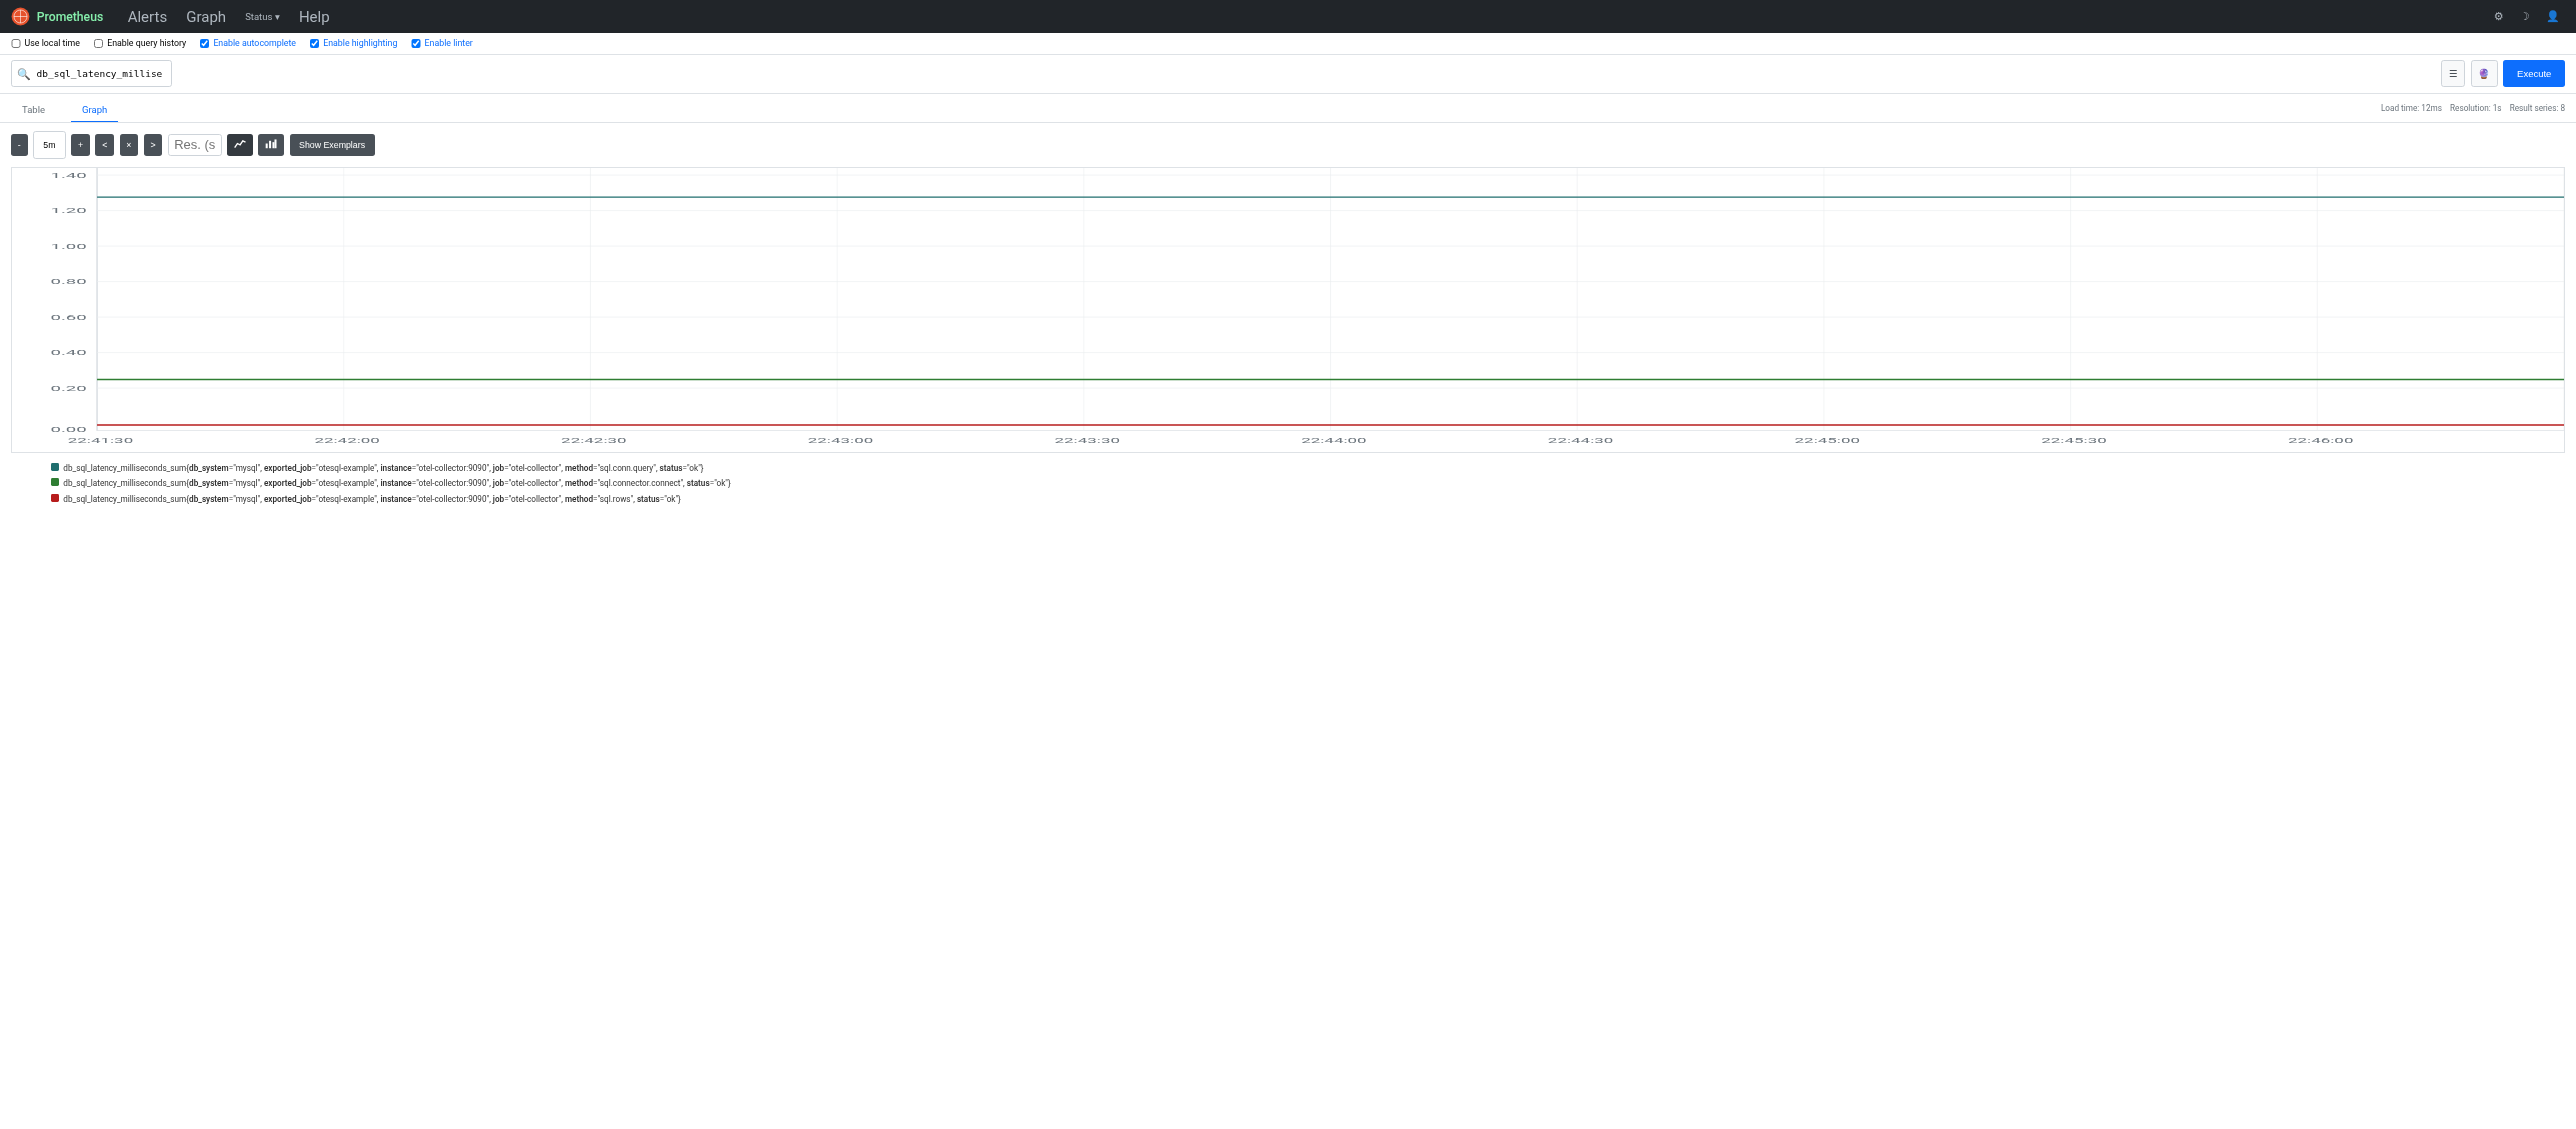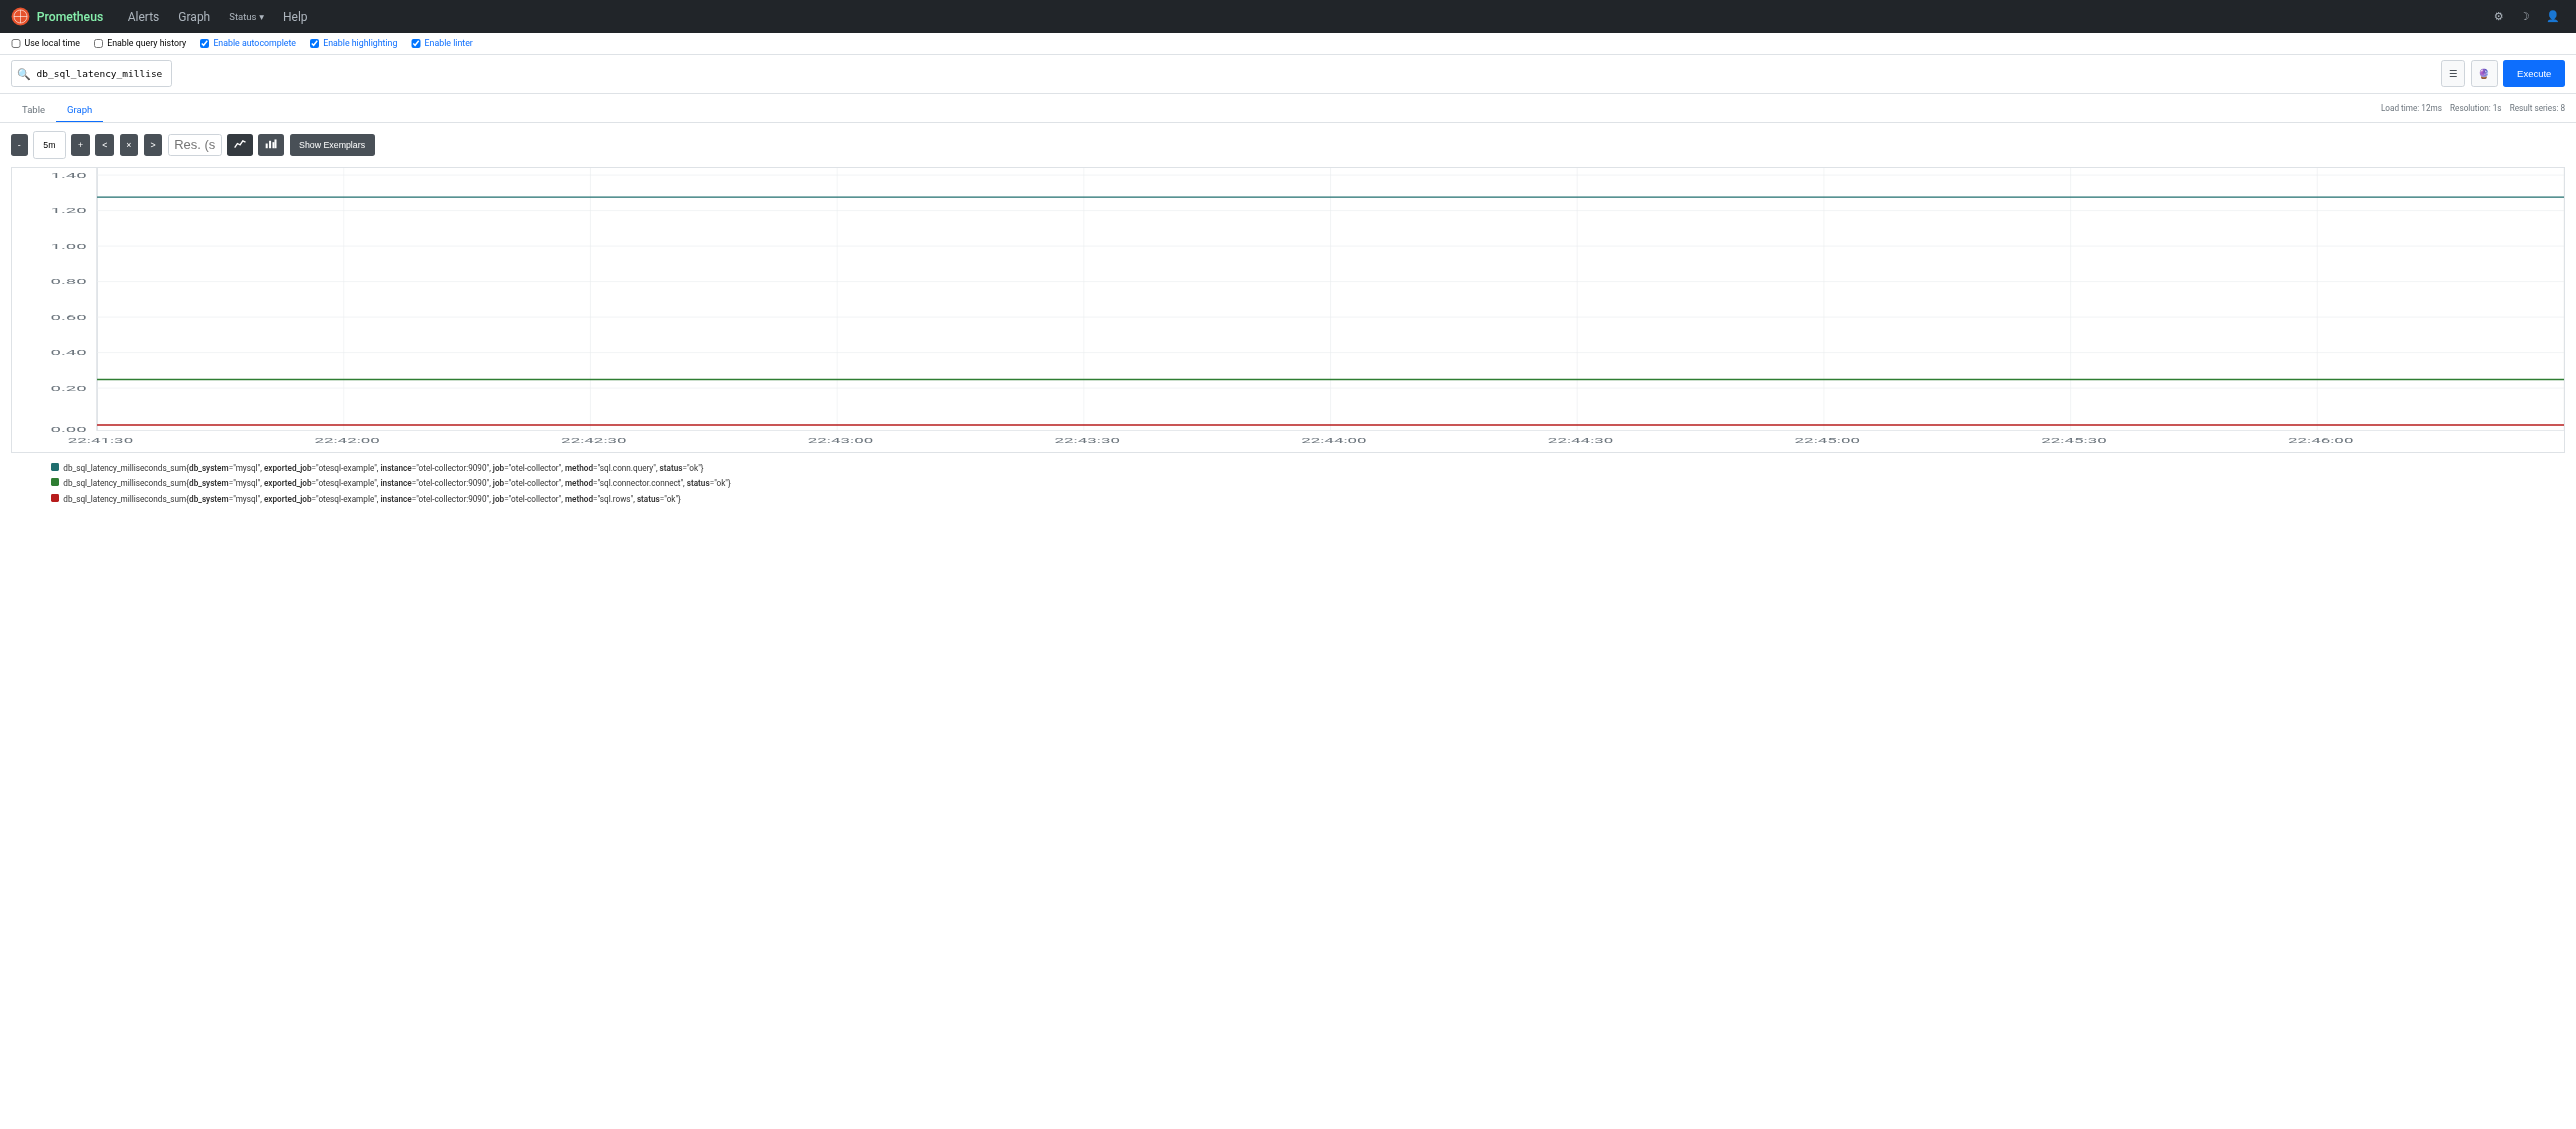--- a/index.html
+++ b/index.html
@@ -31,21 +31,21 @@
       display: flex;
       gap: 2.7px;
       align-items: center;
       flex: 1;
     }
     .nav-link {
       color: #adb5bd;
       text-decoration: none;
       padding: 4.1px 8.2px;
       border-radius: 2.7px;
-      font-size: 12px;
+      font-size: 15px;
       cursor: pointer;
     }
     .nav-dropdown {
       display: flex;
       align-items: center;
       gap: 2.7px;
       color: #adb5bd;
       cursor: pointer;
       padding: 4.1px 8.2px;
       border-radius: 2.7px;
@@ -148,21 +148,21 @@
     
     .tabs-area {
       padding: 5.4px 11px 0;
       border-bottom: 0.7px solid #dee2e6;
       display: flex;
       align-items: center;
       justify-content: space-between;
     }
     .tabs {
       display: flex;
-      gap: 0;
+      gap: 15px;
     }
     .tab {
       padding: 5.4px 11px;
       cursor: pointer;
       font-size: 9.5px;
       border-bottom: 1.4px solid transparent;
       color: #6c757d;
     }
     .tab.active {
       color: #0d6efd;

